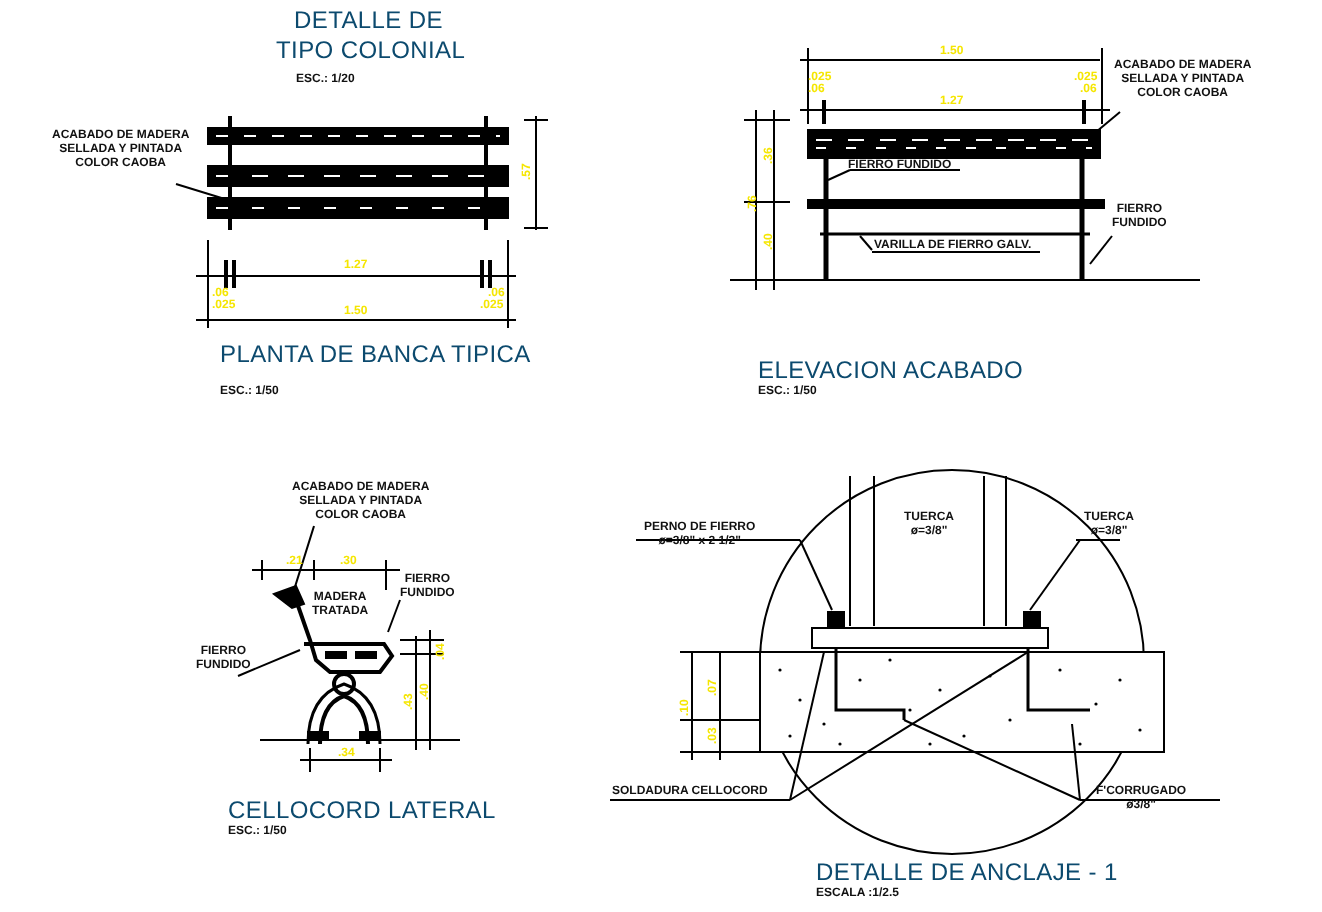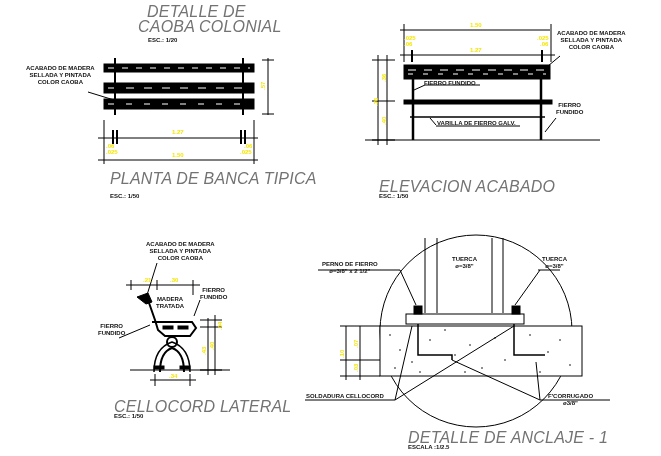--- a/index.html
+++ b/index.html
@@ -1,18 +1,18 @@
 <!DOCTYPE html>
 <html><head>
 <meta charset="utf-8">
 <style>
   html,body{margin:0;padding:0;background:#fff;}
   body{width:661px;height:456px;position:relative;overflow:hidden;font-family:"Liberation Sans",sans-serif;}
   .abs{position:absolute;}
-  .title{font-family:"Liberation Sans",sans-serif;font-size:16px;color:#737373;letter-spacing:0.2px;white-space:nowrap;font-style:italic;}
+  .title{font-family:"Liberation Sans",sans-serif;font-size:12px;color:#0c4a6e;letter-spacing:0.2px;white-space:nowrap;}
   .scale{font-family:"Liberation Sans",sans-serif;font-size:6px;font-weight:bold;color:#111;white-space:nowrap;}
   .note{font-family:"Liberation Sans",sans-serif;font-size:6px;font-weight:bold;color:#111;white-space:nowrap;line-height:7px;text-align:center;}
   svg{position:absolute;left:0;top:0;}
   svg text.dim{font-family:"Liberation Sans",sans-serif;font-size:6px;font-weight:bold;fill:#f5e600;}
 </style>
 </head>
 <body>
 
 <svg width="661" height="456" viewBox="0 0 661 456">
   <g stroke="#000" fill="none" stroke-width="1">
@@ -180,21 +180,21 @@
     <text class="dim" x="206" y="355" transform="rotate(-90 206 355)">.43</text>
     <text class="dim" x="214" y="350" transform="rotate(-90 214 350)">.40</text>
 
     <text class="dim" x="344" y="358" transform="rotate(-90 344 358)">.10</text>
     <text class="dim" x="358" y="348" transform="rotate(-90 358 348)">.07</text>
     <text class="dim" x="358" y="372" transform="rotate(-90 358 372)">.03</text>
   </g>
 </svg>
 
 <div class="abs title" style="left:147px;top:3px;">DETALLE DE</div>
-<div class="abs title" style="left:138px;top:18px;">CAOBA COLONIAL</div>
+<div class="abs title" style="left:138px;top:18px;">TIPO COLONIAL</div>
 <div class="abs scale" style="left:148px;top:37px;">ESC.: 1/20</div>
 
 <div class="abs note" style="left:26px;top:65px;">
   <div>ACABADO DE MADERA</div>
   <div>SELLADA Y PINTADA</div>
   <div>COLOR CAOBA</div>
 </div>
 <div class="abs title" style="left:110px;top:170px;">PLANTA DE BANCA TIPICA</div>
 <div class="abs scale" style="left:110px;top:193px;">ESC.: 1/50</div>
 

